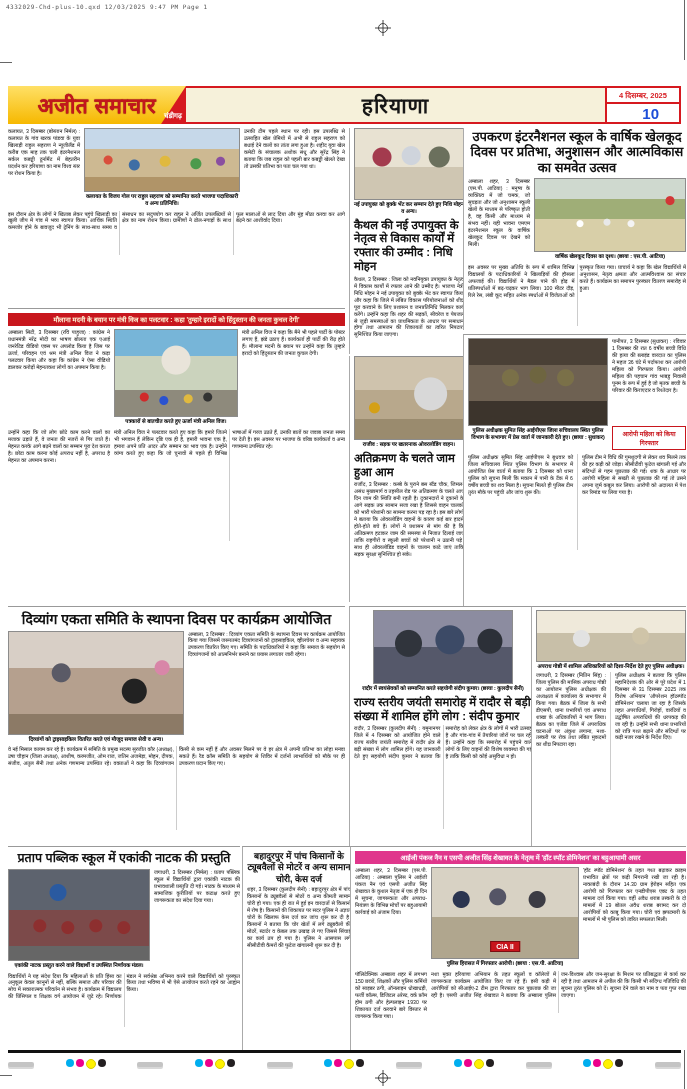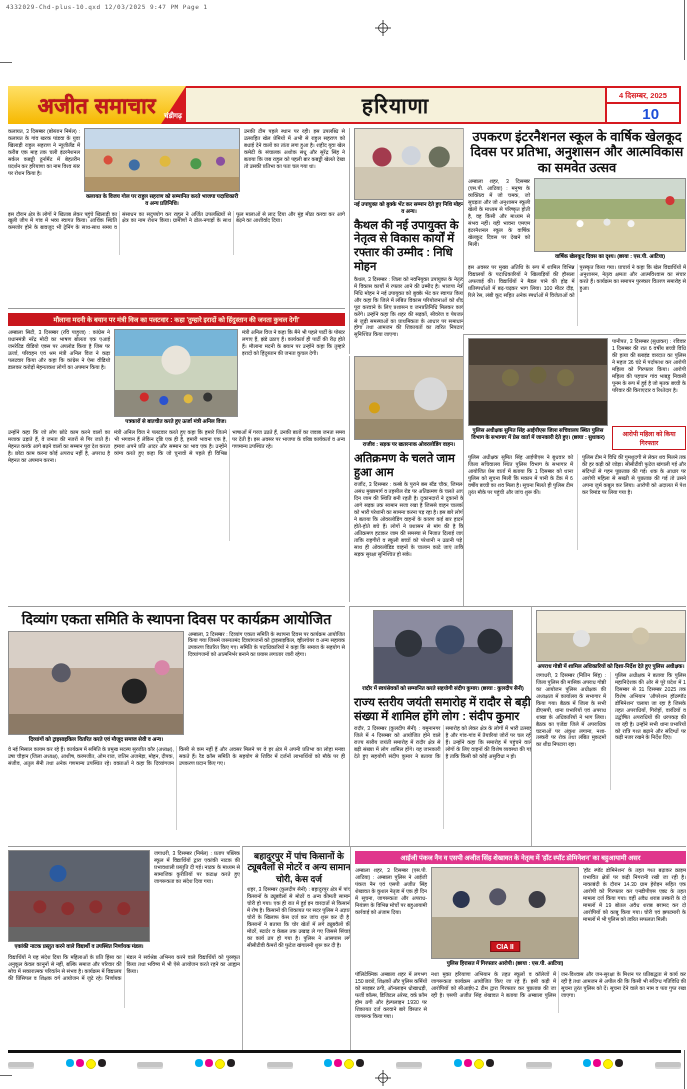--- a/index.html
+++ b/index.html
@@ -187,20 +187,21 @@
   <div class="art vl ht" style="left:531px;top:606px;width:150px;height:236px">
     <div class="ph ph-meeting" style="width:100%;height:52px"></div>
     <div class="cap">अपराध गोष्ठी में शामिल अधिकारियों को दिशा-निर्देश देते हुए पुलिस अधीक्षक।</div>
     <div class="row">
       <div class="bt" style="width:70px;height:118px">जगाधरी, 3 दिसम्बर (नितिन सिंह) : जिला पुलिस की मासिक अपराध गोष्ठी का आयोजन पुलिस अधीक्षक की अध्यक्षता में कार्यालय के सभागार में किया गया। बैठक में जिला के सभी डीएसपी, थाना प्रभारियों एवं अपराध शाखा के अधिकारियों ने भाग लिया। बैठक का एजेंडा जिले में अपराधिक घटनाओं पर अंकुश लगाना, नशा-तस्करी पर रोक तथा लंबित मुकदमों का शीघ्र निपटारा रहा।</div>
       <div class="bt" style="flex:1;height:118px;border-left:1px solid #ccc;padding-left:4px">पुलिस अधीक्षक ने बताया कि पुलिस महानिदेशक की ओर से पूरे प्रदेश में 1 दिसम्बर से 31 दिसम्बर 2025 तक विशेष अभियान 'ऑपरेशन हॉटस्पॉट डोमिनेशन' चलाया जा रहा है जिसके तहत अपराधियों, गिरोहों, वारंटियों व उद्घोषित अपराधियों की धरपकड़ की जा रही है। उन्होंने सभी थाना प्रभारियों को रात्रि गश्त बढ़ाने और संदिग्धों पर कड़ी नजर रखने के निर्देश दिए।</div>
     </div>
   </div>
 
   <div class="art ht" style="left:8px;top:846px;width:232px;height:200px">
+    <div class="h-lg" style="font-size:12.5px">प्रताप पब्लिक स्कूल में एकांकी नाटक की प्रस्तुति</div>
     <div class="row">
       <div style="width:142px">
         <div class="ph ph-school" style="width:142px;height:92px"></div>
         <div class="cap">एकांकी नाटक प्रस्तुत करने वाले विद्यार्थी व उपस्थित निर्णायक मंडल।</div>
       </div>
       <div class="bt" style="flex:1">जगाधरी, 3 दिसम्बर (निर्मल) : प्रताप पब्लिक स्कूल में विद्यार्थियों द्वारा एकांकी नाटक की प्रभावशाली प्रस्तुति दी गई। नाटक के माध्यम से सामाजिक कुरीतियों पर कटाक्ष करते हुए जागरूकता का संदेश दिया गया।</div>
     </div>
     <div class="bt c2" style="height:54px;margin-top:2px">विद्यार्थियों ने यह संदेश दिया कि महिलाओं के प्रति हिंसा का अनुकूल केवल कानूनों से नहीं, बल्कि समाज और परिवार की सोच में सकारात्मक परिवर्तन से संभव है। कार्यक्रम में विद्यालय की प्रिंसिपल व शिक्षक वर्ग आयोजन में जुटे रहे। निर्णायक मंडल ने सर्वश्रेष्ठ अभिनय करने वाले विद्यार्थियों को पुरस्कृत किया तथा भविष्य में भी ऐसे आयोजन करते रहने का आह्वान किया।</div>
   </div>
 

